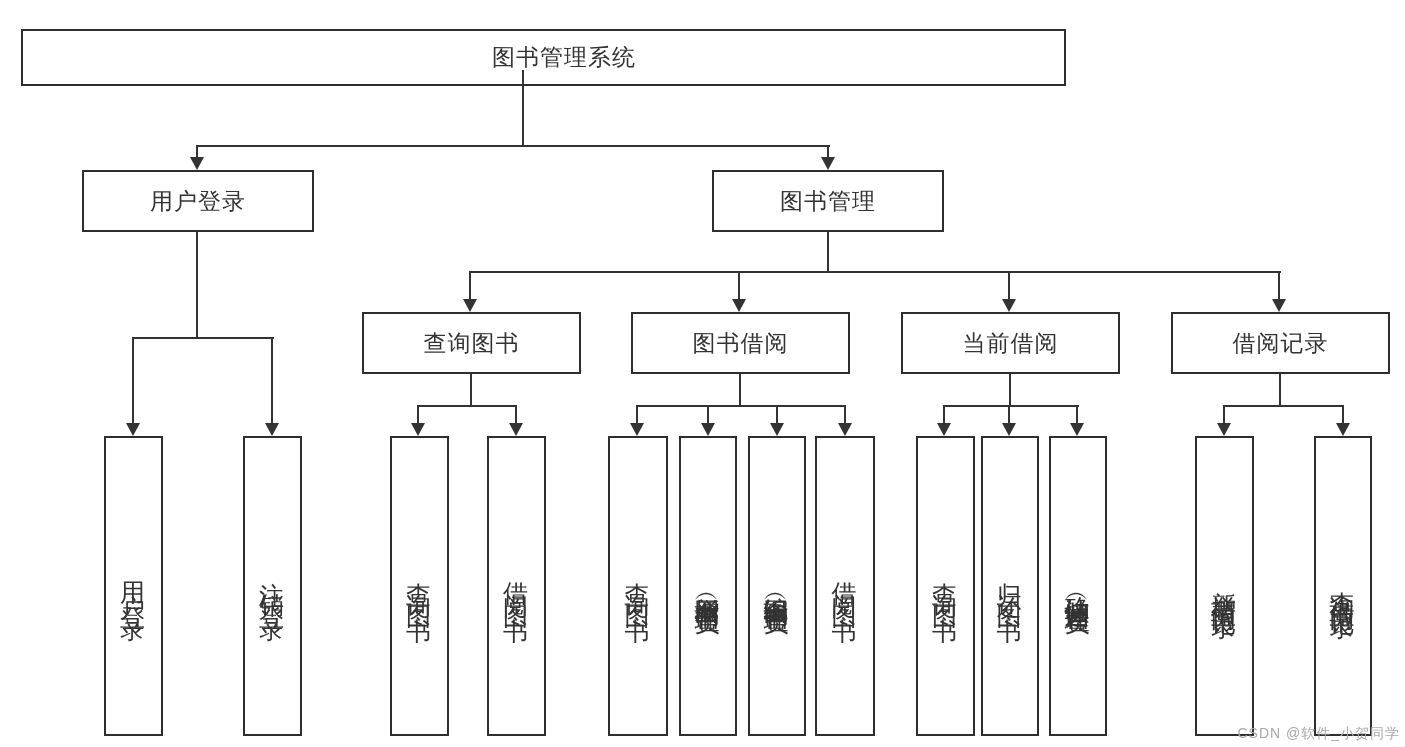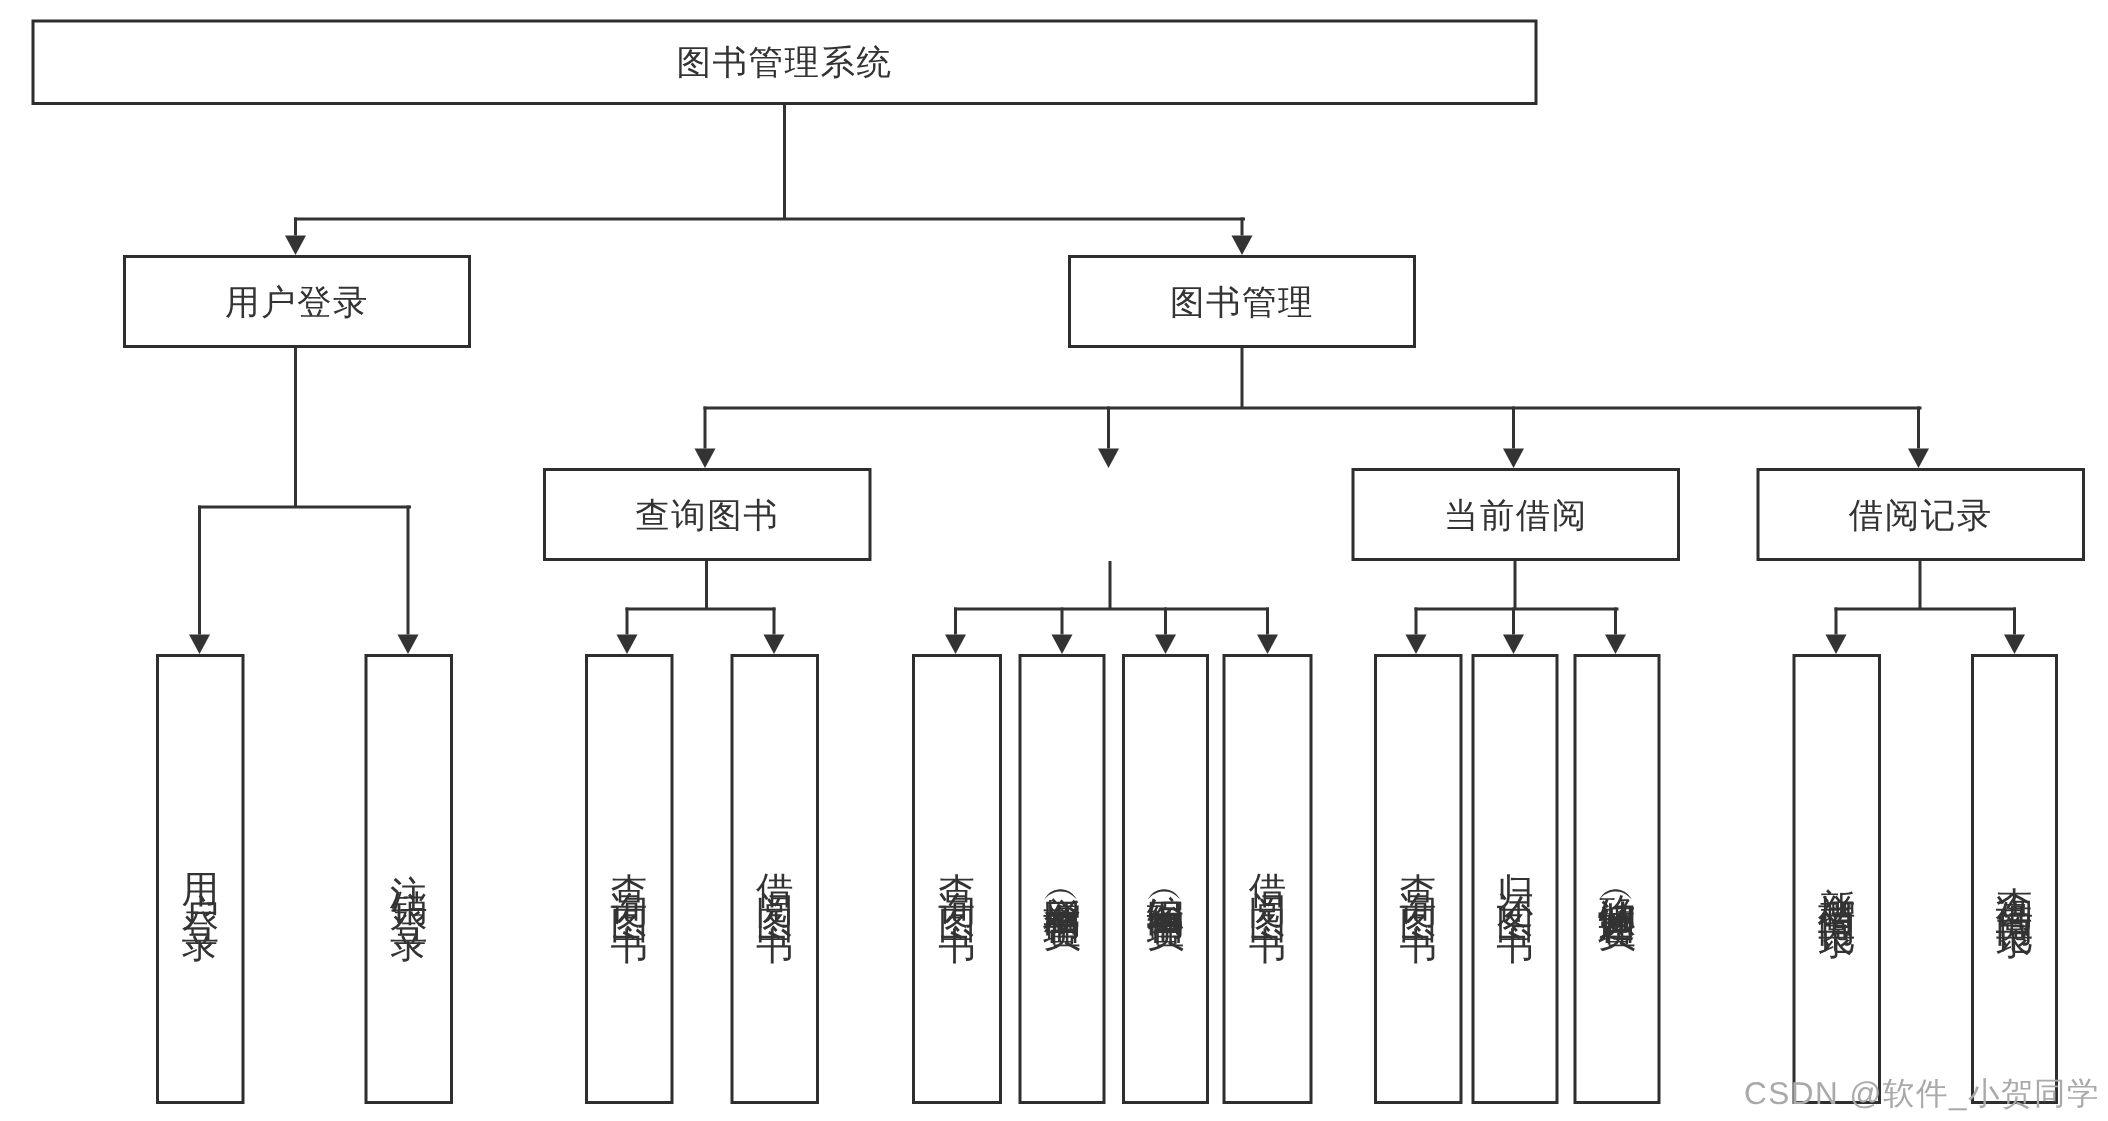--- a/index.html
+++ b/index.html
@@ -21,30 +21,30 @@
   .ls6{letter-spacing:5px;}
   .ls9{letter-spacing:2px;}
   .v{position:absolute;width:2px;background:#333333;}
   .h{position:absolute;height:2px;background:#333333;}
   .a{
     position:absolute;width:0;height:0;
     border-left:7px solid transparent;border-right:7px solid transparent;
     border-top:13px solid #333333;
   }
   #watermark{
-    position:absolute;right:5px;bottom:4px;font-size:21px;color:#a9a9a9;
+    position:absolute;right:5px;bottom:4px;font-size:14px;color:#a9a9a9;
     letter-spacing:1px;z-index:5;white-space:nowrap;margin-left:40px;
   }
 </style>
 </head>
 <body>
 
 <div id="stage">
 
-  <div class="box" style="left:21px;top:13px;width:1000px;height:53px;">
+  <div class="box" style="left:21px;top:29px;width:1000px;height:53px;padding-left:41px;">
     <span class="hlabel">图书管理系统</span>
   </div>
 
   <div class="v" style="left:522px;top:70px;height:76px;"></div>
   <div class="h" style="left:196px;top:145px;width:634px;"></div>
   <div class="v" style="left:196px;top:145px;height:12px;"></div>
   <div class="a" style="left:190px;top:157px;"></div>
   <div class="v" style="left:827px;top:145px;height:12px;"></div>
   <div class="a" style="left:821px;top:157px;"></div>
 
@@ -68,20 +68,23 @@
   <div class="a" style="left:463px;top:299px;"></div>
   <div class="v" style="left:738px;top:271px;height:28px;"></div>
   <div class="a" style="left:732px;top:299px;"></div>
   <div class="v" style="left:1008px;top:271px;height:28px;"></div>
   <div class="a" style="left:1002px;top:299px;"></div>
   <div class="v" style="left:1278px;top:271px;height:28px;"></div>
   <div class="a" style="left:1272px;top:299px;"></div>
 
   <div class="box" style="left:362px;top:312px;width:215px;height:58px;">
     <span class="hlabel">查询图书</span>
+  </div>
+  <div class="box" style="left:631px;top:312px;width:215px;height:58px;">
+    <span class="hlabel">图书借阅</span>
   </div>
   <div class="box" style="left:1171px;top:312px;width:215px;height:58px;">
     <span class="hlabel">借阅记录</span>
   </div>
   <div class="box" style="left:901px;top:312px;width:215px;height:58px;">
     <span class="hlabel">当前借阅</span>
   </div>
 
   <div class="v" style="left:470px;top:374px;height:32px;"></div>
   <div class="h" style="left:417px;top:405px;width:100px;"></div>

